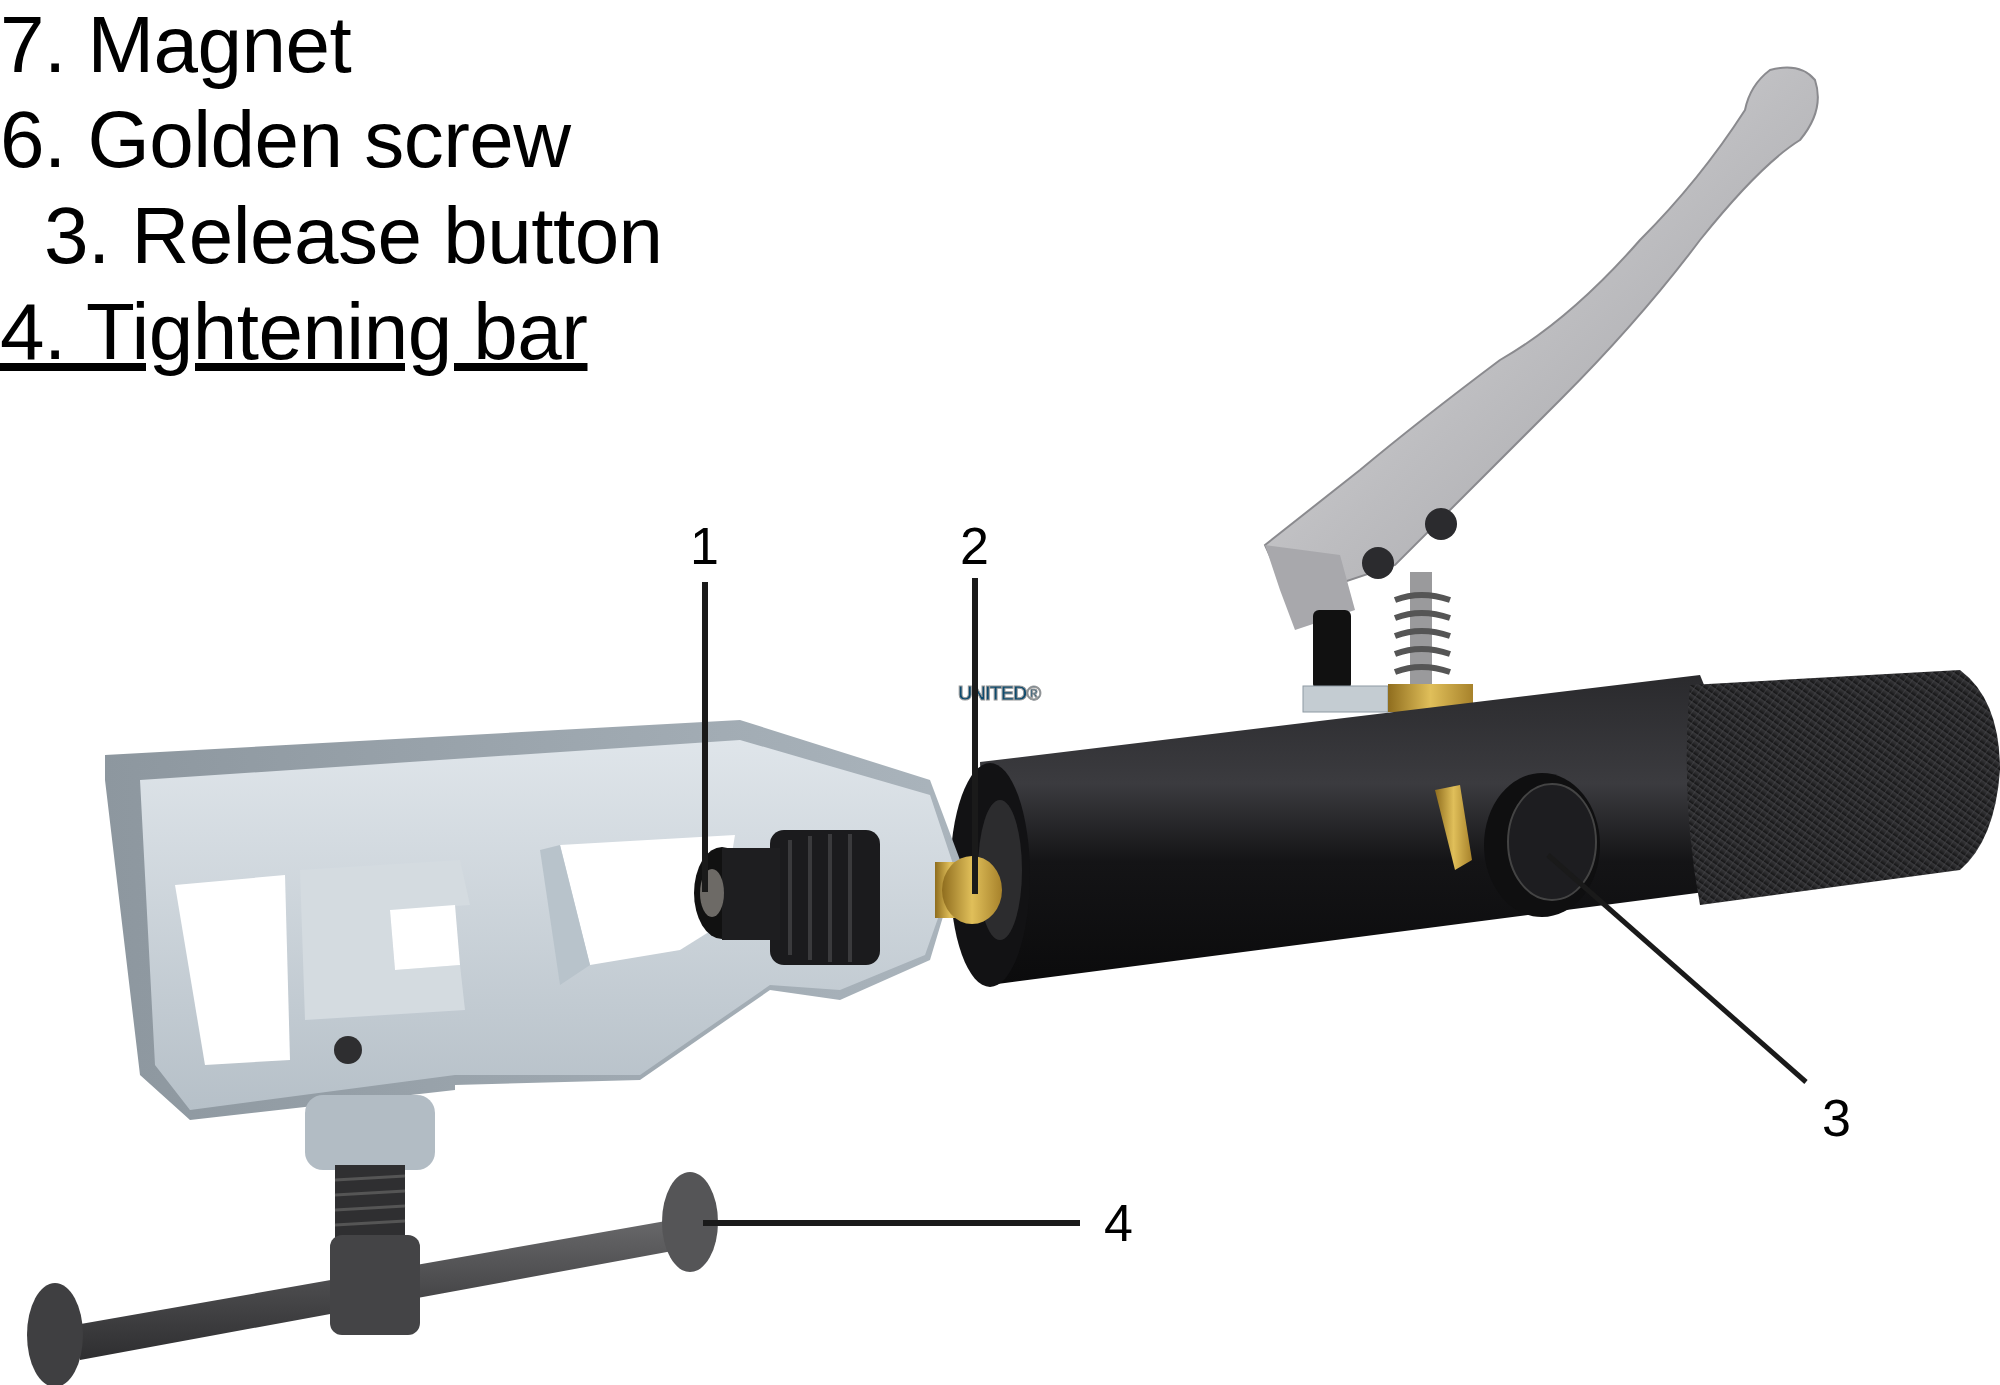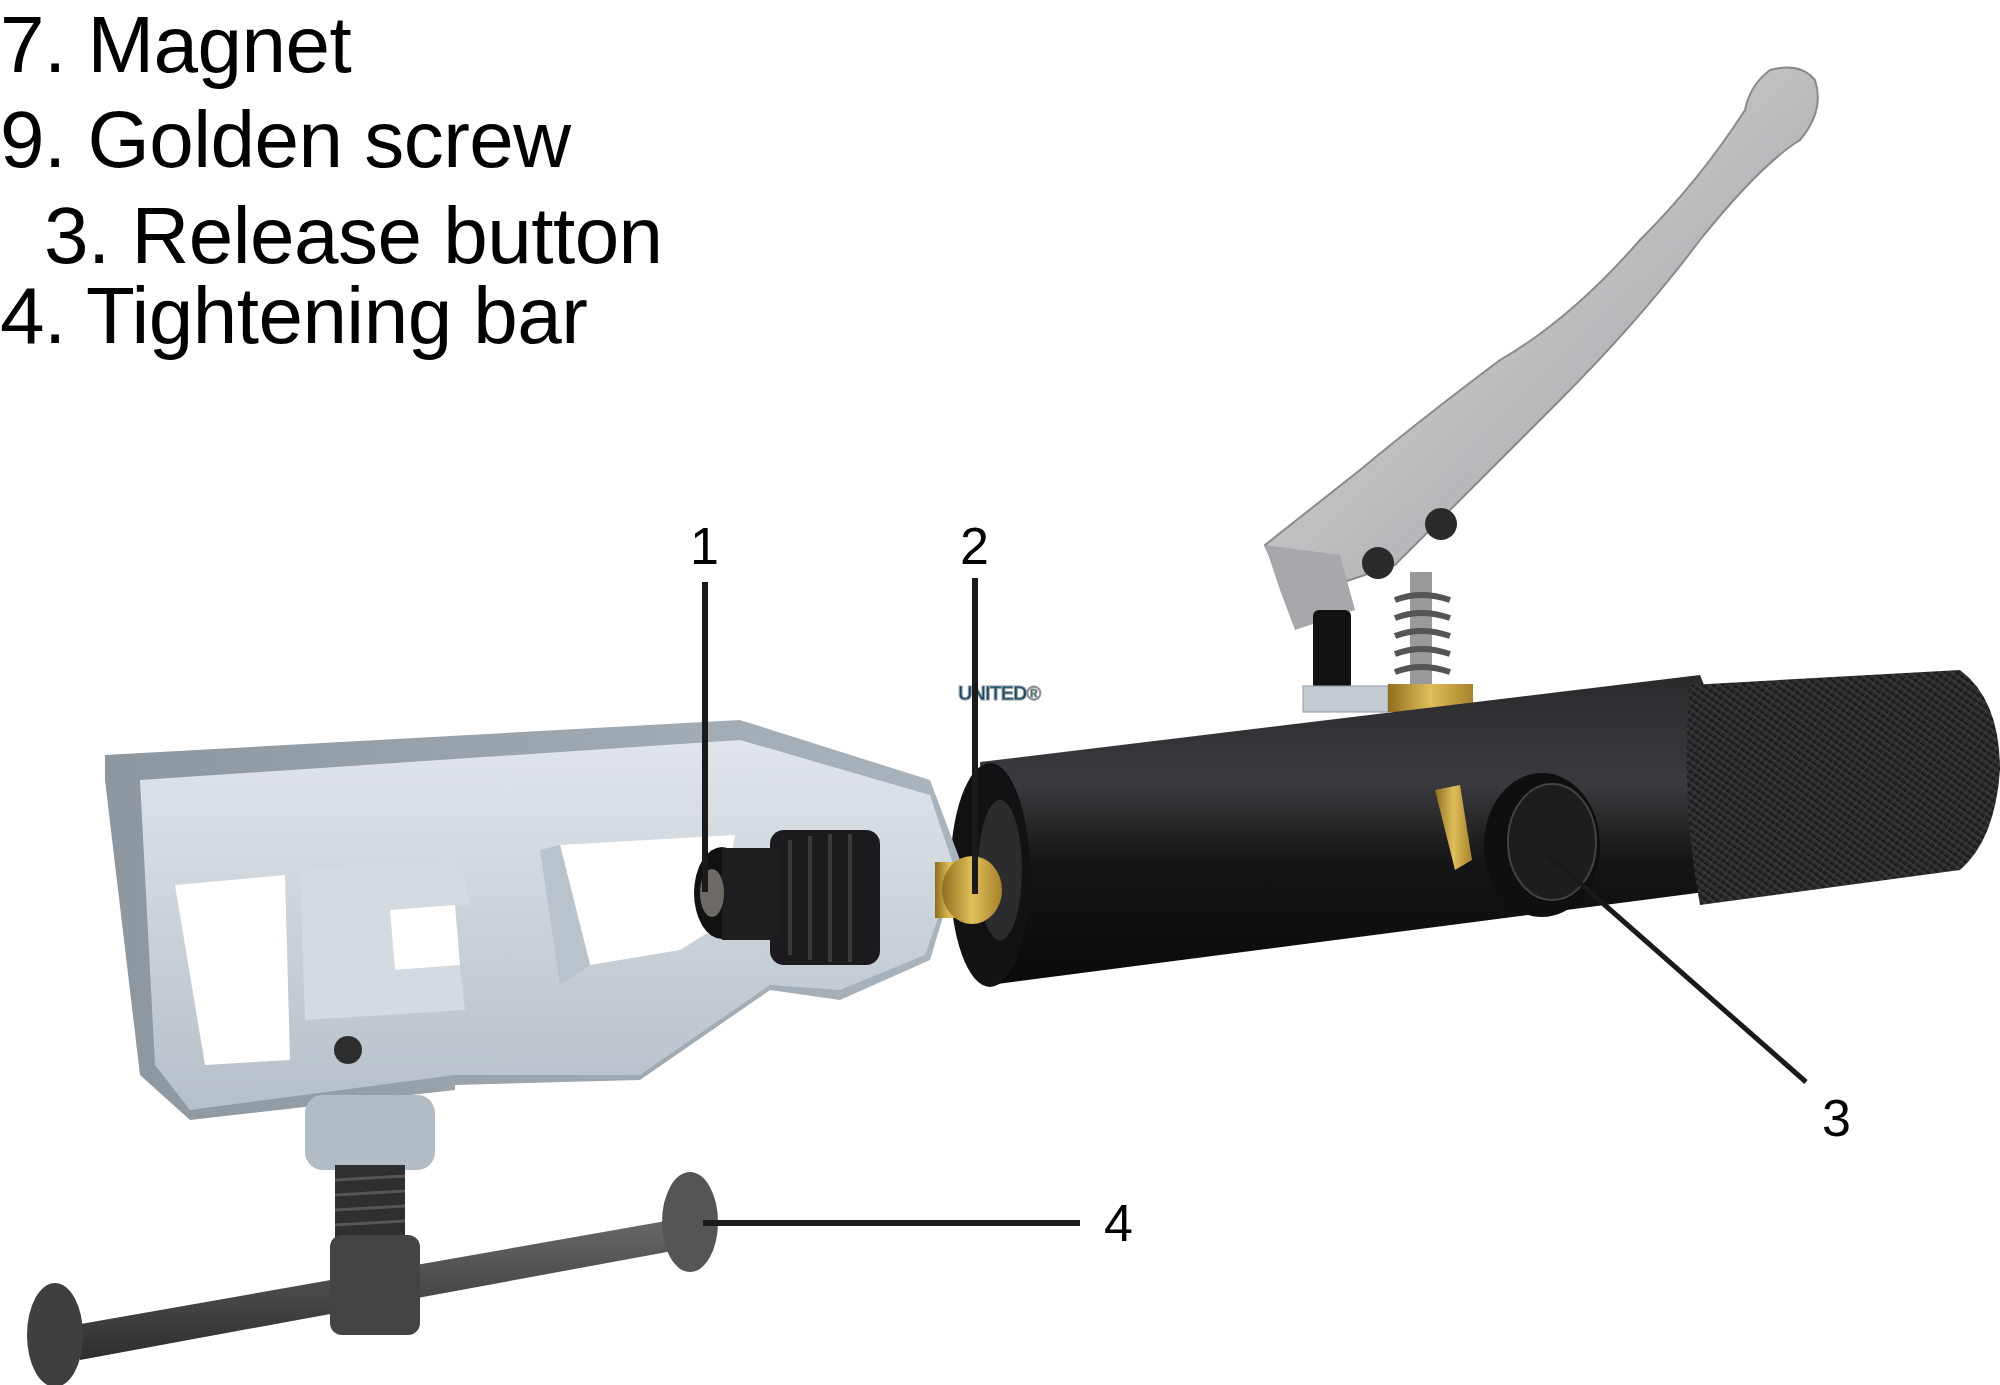--- a/index.html
+++ b/index.html
@@ -137,23 +137,23 @@
     </g>
     <path d="M75 1325 L700 1215 L705 1245 L80 1360 Z" fill="url(#gun)"></path>
     <rect x="330" y="1235" width="90" height="100" rx="12" fill="#444446"></rect>
     <ellipse cx="55" cy="1335" rx="28" ry="52" fill="#3f3f41"></ellipse>
     <ellipse cx="690" cy="1222" rx="28" ry="50" fill="#555557"></ellipse>
   </g>
 </svg>
 
 <div class="legend">
   <div class="legend-item" style="top:5px;">7. Magnet</div>
-  <div class="legend-item" style="top:100px;">9. Golden screw</div>
+  <div class="legend-item" style="top:100px;">6. Golden screw</div>
   <div class="legend-item" style="top:196px;padding-left:44px;">3. Release button</div>
-  <div class="legend-item" style="top:276px;">4. Tightening bar</div>
+  <div class="legend-item" style="top:292px;text-decoration:underline;">4. Tightening bar</div>
 </div>
 
 <div class="watermark" style="left:958px; top:682px;">UNITED®</div>
 
 <div class="callout-num" style="left:690px; top:520px;">1</div>
 <div class="leader" style="left:702px; top:582px; width:6px; height:310px;"></div>
 
 <div class="callout-num" style="left:960px; top:520px;">2</div>
 <div class="leader" style="left:972px; top:578px; width:6px; height:316px;"></div>
 

